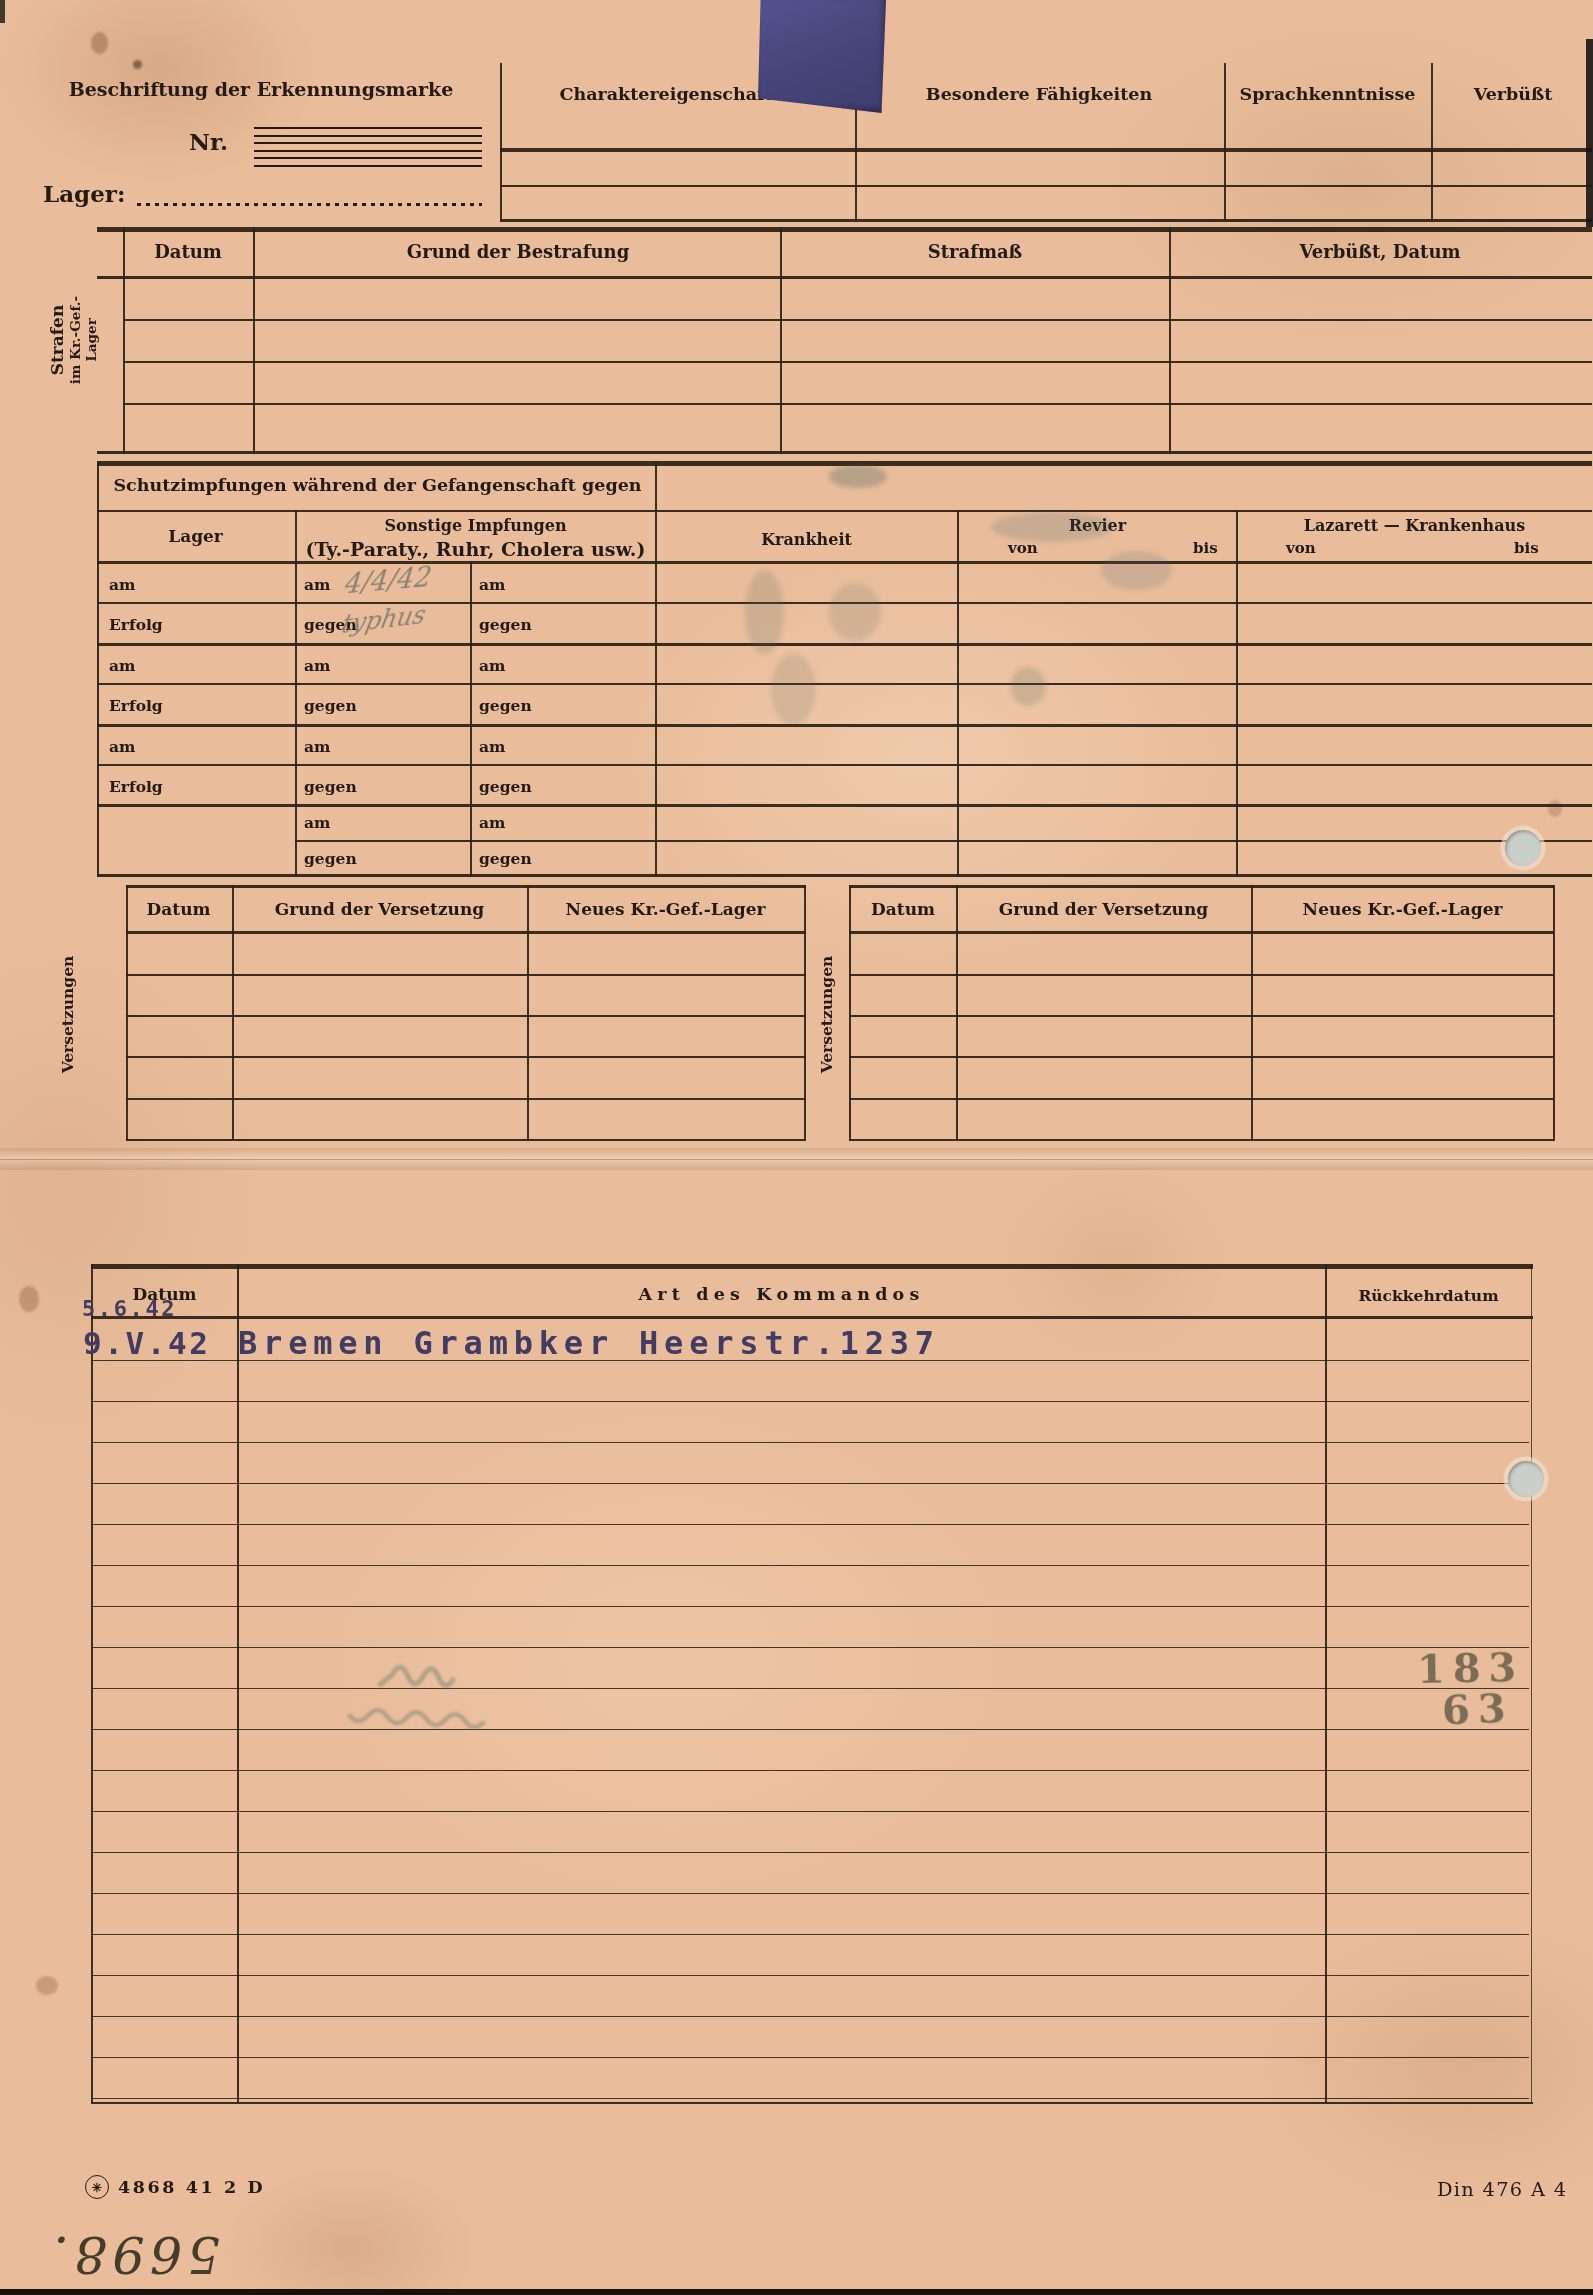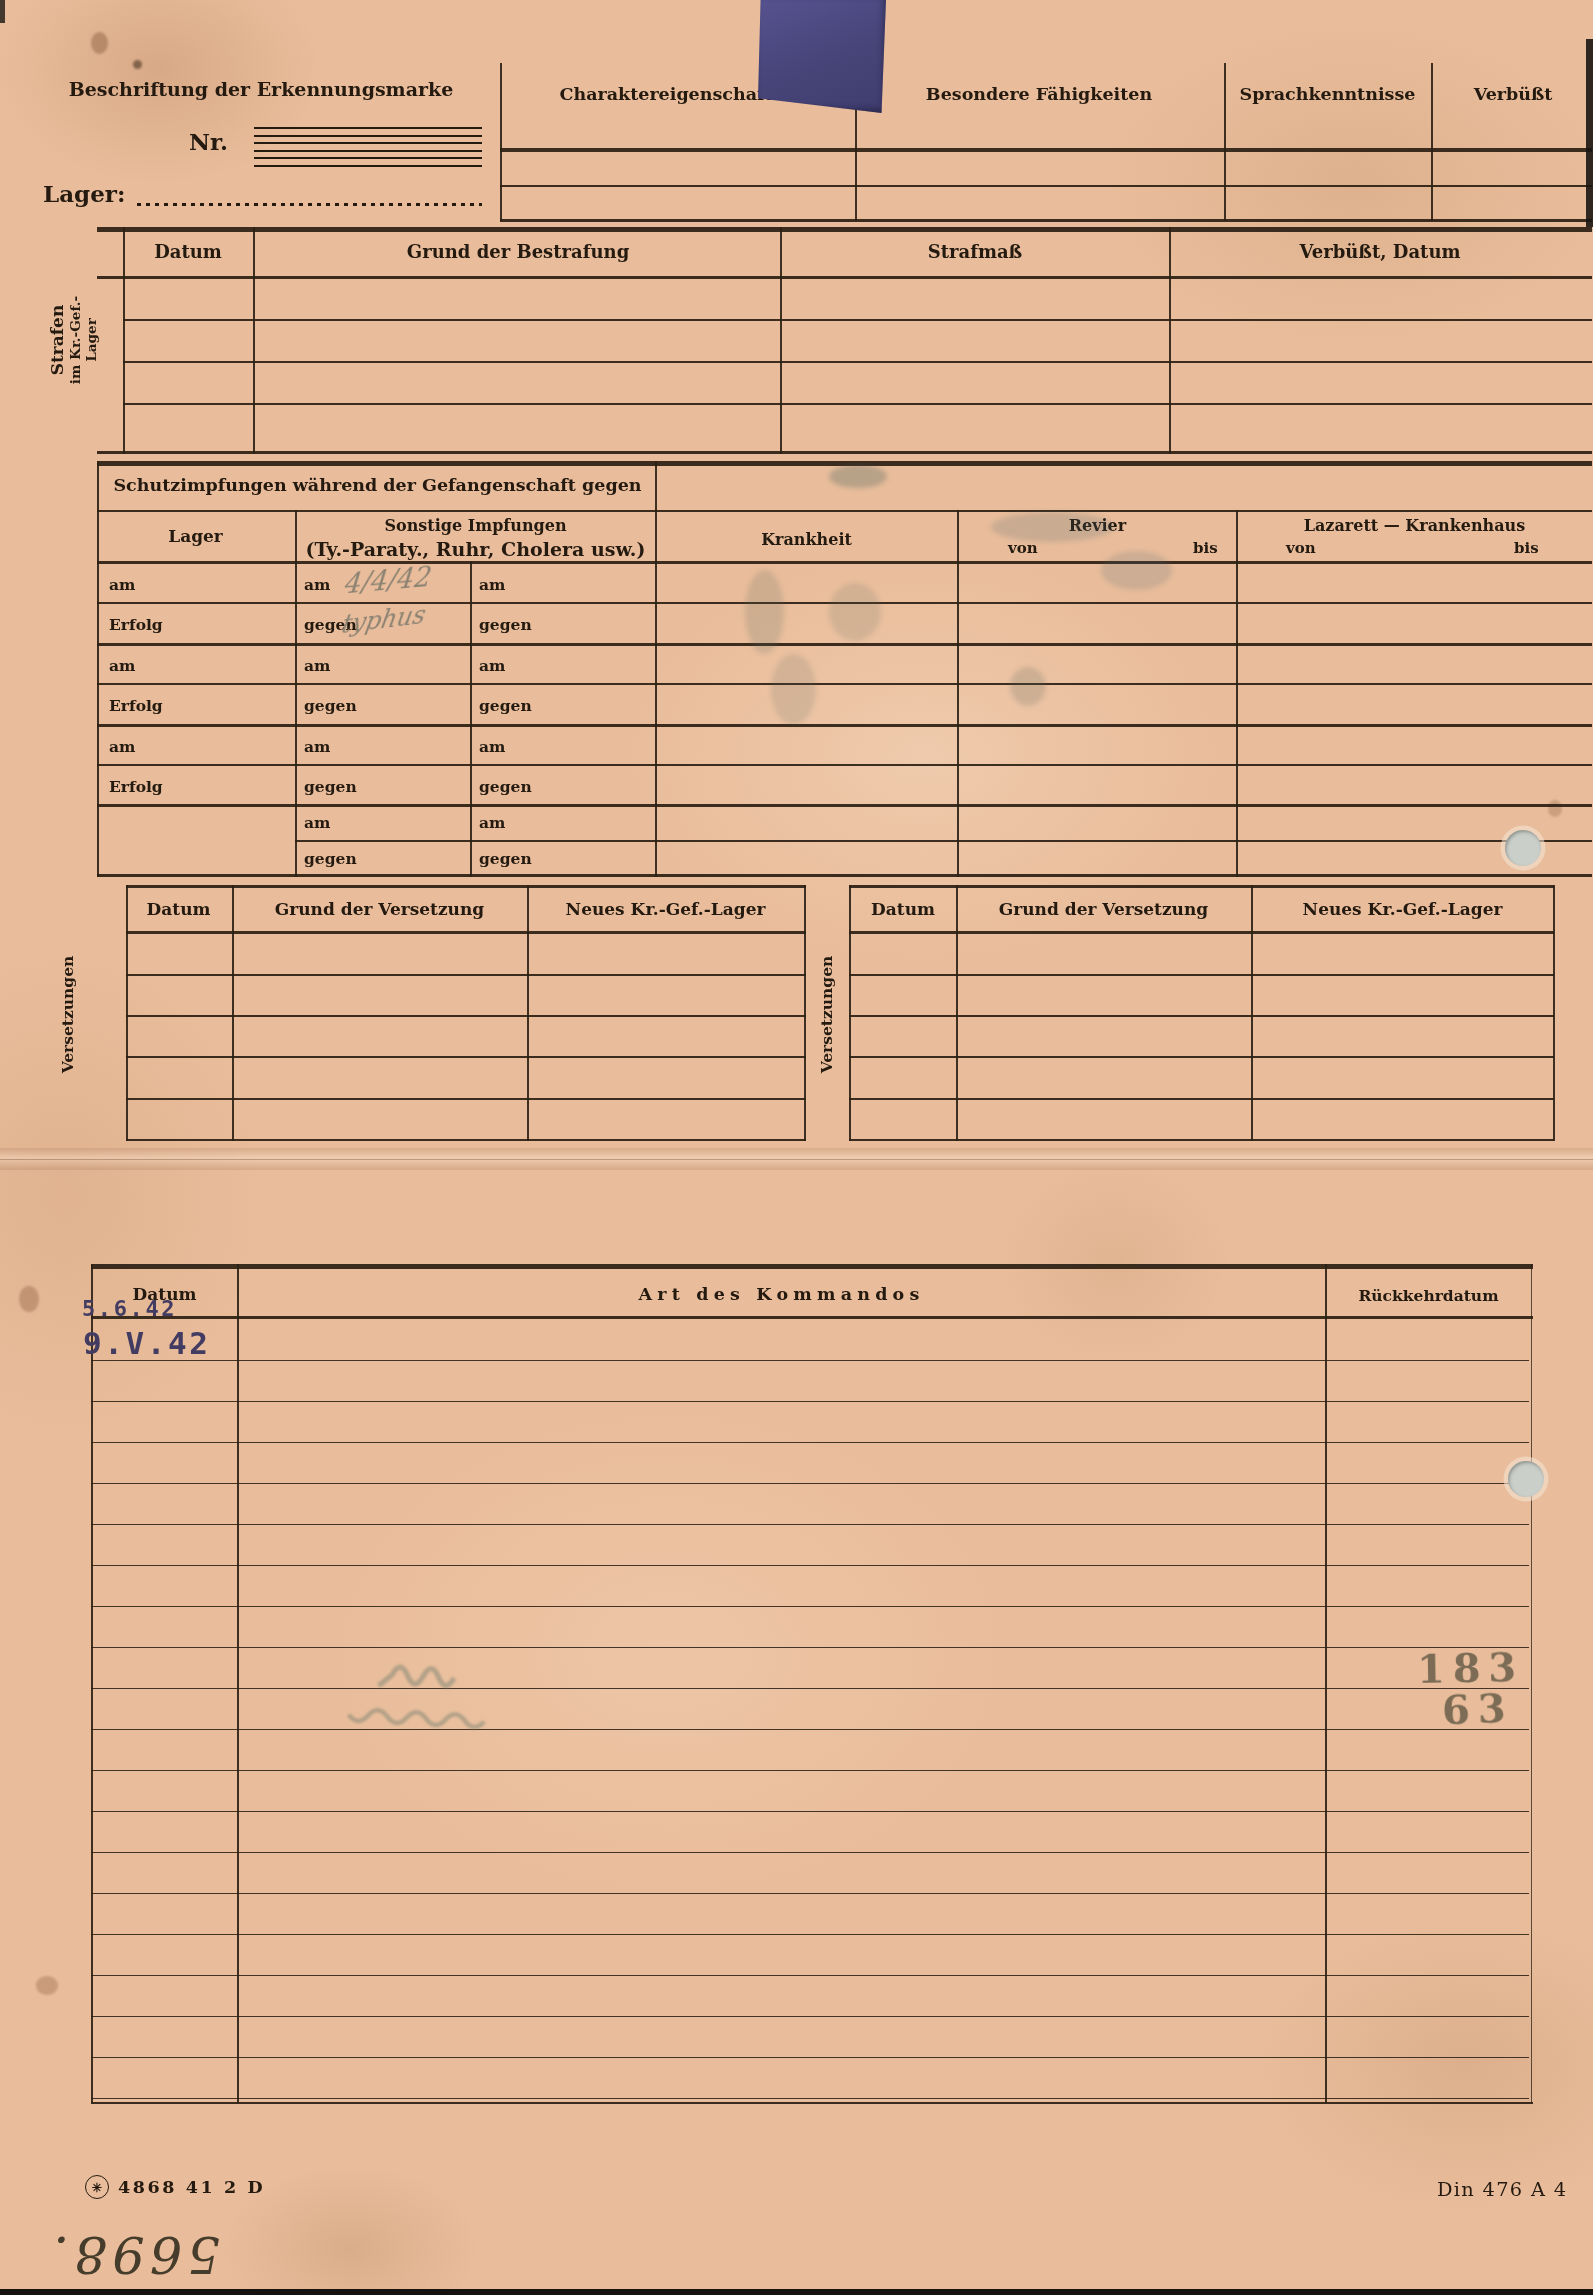--- a/index.html
+++ b/index.html
@@ -216,20 +216,21 @@
   <div class="vl" style="left:91px;top:1264px;height:839px;width:1.6px;"></div>
   <div class="vl" style="left:237px;top:1264px;height:839px;width:1.6px;"></div>
   <div class="vl" style="left:1325px;top:1264px;height:839px;width:1.6px;"></div>
   <div class="vl" style="left:1531px;top:1264px;height:839px;width:1.3px;opacity:.75;"></div>
 
   <div class="lbl ctr" style="left:94px;top:1284px;width:141px;font-size:17px;">Datum</div>
   <div class="lbl ctr" style="left:244px;top:1284px;width:1075px;font-size:17.5px;letter-spacing:5.2px;">Art des Kommandos</div>
   <div class="lbl ctr" style="left:1328px;top:1286px;width:201px;font-size:15.5px;">Rückkehrdatum</div>
 
   <div class="typed" style="left:83px;top:1325px;font-size:31px;letter-spacing:2.6px;">9.V.42</div>
+  <div class="typed" style="left:238px;top:1324px;font-size:32px;letter-spacing:5.8px;">Bremen Grambker Heerstr.1237</div>
   <div class="typed" style="left:82px;top:1296px;font-size:22px;letter-spacing:2.6px;">5.6.42</div>
 
   <div class="stamp" style="left:1417px;top:1644px;font-size:40px;letter-spacing:7.8px;transform:rotate(-1deg);">183</div>
   <div class="stamp" style="left:1442px;top:1685px;font-size:40px;letter-spacing:7.8px;transform:rotate(-2deg);">63</div>
 
   <svg style="position:absolute;left:285px;top:1652px;filter:blur(1.3px);opacity:.5;transform:rotate(183deg);" width="207" height="84" viewBox="0 0 320 130">
     <path d="M10 30 q15 -18 30 0 t30 0 t30 0 t30 0 t30 0 t30 0 t30 0" stroke="#7d8472" stroke-width="7" fill="none"></path>
     <path d="M60 95 q12 -25 24 0 t24 0 t24 0 t24 0 l20 -18" stroke="#7d8472" stroke-width="8" fill="none"></path>
   </svg>
 

